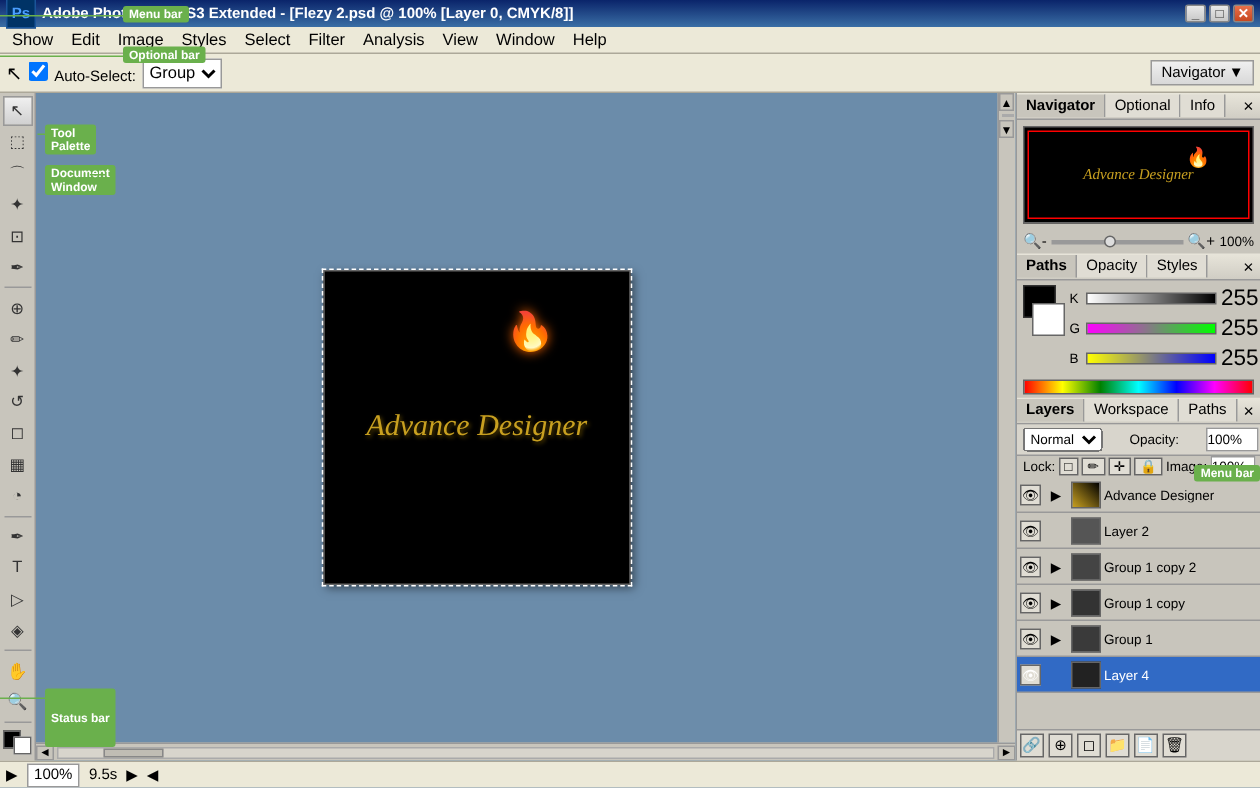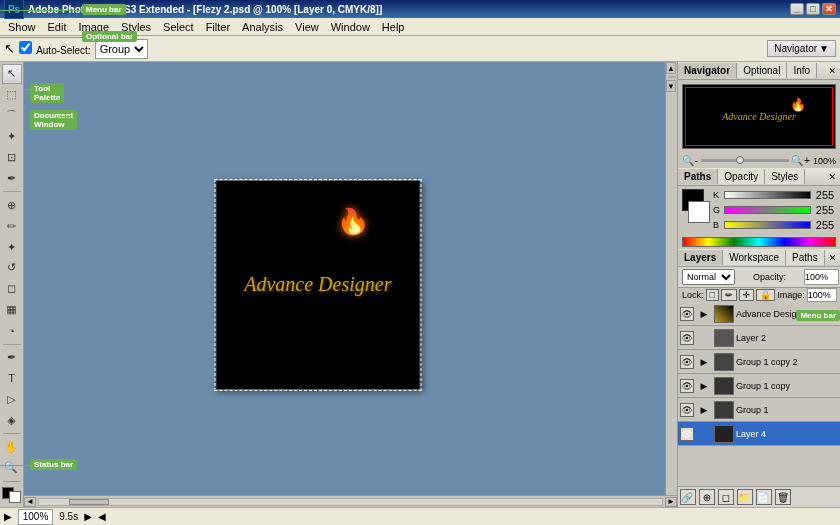--- a/index.html
+++ b/index.html
@@ -231,21 +231,21 @@
       margin-bottom: 3px;
       gap: 3px;
     }
     .color-label { font-size: 9px; width: 8px; }
     .color-bar {
       flex: 1; height: 8px; border: 1px solid #666;
     }
     .color-k { background: linear-gradient(to right, white, black); }
     .color-g { background: linear-gradient(to right, #ff00ff, #00ff00); }
     .color-b { background: linear-gradient(to right, #ffff00, #0000ff); }
-    .color-value { font-size: 11px; width: 22px; text-align: center; }
+    .color-value { font-size: 15px; width: 22px; text-align: center; }
     .rainbow-bar {
       margin: 0 4px 2px;
       height: 10px;
       background: linear-gradient(to right, red, yellow, green, cyan, blue, magenta, red);
       border: 1px solid #666;
     }
 
     
     .layers-panel {
       flex: 1;
@@ -609,18 +609,18 @@
 
   <div style="position:absolute;top:31px;left:82px;background:#6ab04c;color:white;font-size:8px;font-weight:bold;padding:1px 4px;border-radius:2px;">Optional bar</div>
   <div style="position:absolute;top:37px;left:0;width:82px;height:1px;background:#6ab04c;"></div>
 
   <div style="position:absolute;top:83px;left:30px;background:#6ab04c;color:white;font-size:8px;font-weight:bold;padding:1px 4px;border-radius:2px;">Tool<br>Palette</div>
   <div style="position:absolute;top:89px;left:25px;width:6px;height:1px;background:#6ab04c;"></div>
 
   <div style="position:absolute;top:110px;left:30px;background:#6ab04c;color:white;font-size:8px;font-weight:bold;padding:1px 4px;border-radius:2px;">Document<br>Window</div>
   <div style="position:absolute;top:116px;left:60px;width:10px;height:1px;background:#6ab04c;"></div>
 
-  <div style="position:absolute;top:459px;left:30px;background:#6ab04c;color:white;font-size:8px;font-weight:bold;padding:1px 4px;border-radius:2px;">Status bar</div>
+  <div style="position:absolute;top:459px;left:30px;background:#6ab04c;color:white;font-size:8px;font-weight:bold;padding:15px 4px;border-radius:2px;">Status bar</div>
   <div style="position:absolute;top:465px;left:0;width:30px;height:1px;background:#6ab04c;"></div>
 
   <div style="position:absolute;top:310px;right:0px;background:#6ab04c;color:white;font-size:8px;font-weight:bold;padding:1px 4px;border-radius:2px;">Menu bar</div>
   <div style="position:absolute;top:316px;right:0;width:5px;height:1px;background:#6ab04c;"></div>
 </div>
 
 </body></html>

